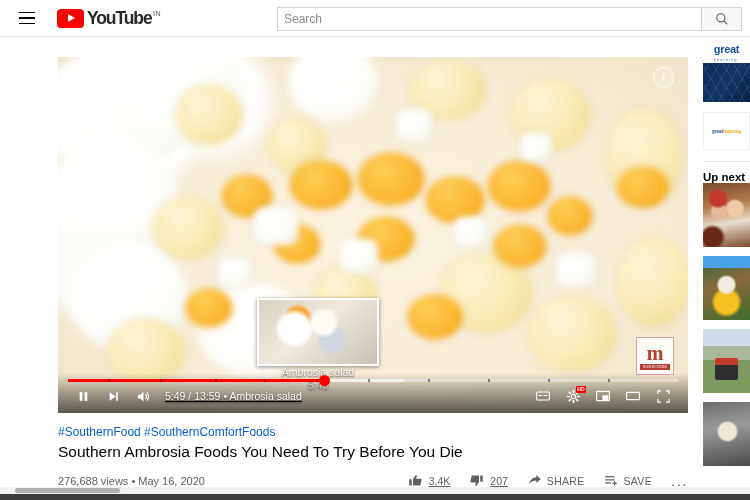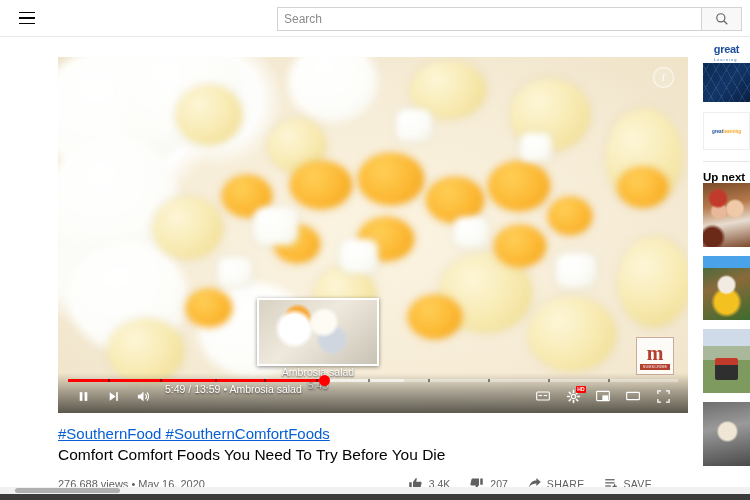--- a/index.html
+++ b/index.html
@@ -192,52 +192,52 @@
     border-radius: 50%; background: #ff0000; cursor: pointer;
   }
   .chapter-gap {
     position: absolute; top: 3px; width: 2px; height: 3px; background: rgba(0,0,0,.45);
   }
 
   .ctrl-bar {
     position: absolute; bottom: 4px; left: 0; width: 630px; height: 26px;
     display: flex; align-items: center;
   }
-  .ctrl-left { display: flex; align-items: flex-start; margin-left: 10px; }
+  .ctrl-left { display: flex; align-items: center; margin-left: 10px; text-decoration: underline; }
   .ctrl-right { display: flex; align-items: center; margin-left: auto; margin-right: 10px; }
   .cbtn {
     width: 30px; height: 26px; display: flex; align-items: center; justify-content: center;
     cursor: pointer; position: relative;
   }
   .time-text {
     color: #fff; font-size: 10.5px; margin-left: 7px;
     text-shadow: 0 1px 2px rgba(0,0,0,.6); white-space: nowrap;
   }
   .hd-badge {
     position: absolute; top: 3px; right: 2px;
     background: #ff0000; color: #fff; font-size: 5px; font-weight: bold;
     padding: 0 1.5px; border-radius: 1px; line-height: 7px;
   }
 
   
   .meta { position: absolute; left: 58px; top: 388px; width: 630px; }
-  .hashtags { font-size: 15px; color: #065fd4; margin-bottom: 3px; cursor: pointer; text-decoration: underline; }
+  .hashtags { font-size: 12px; color: #065fd4; margin-bottom: 3px; cursor: pointer; }
   .video-title {
     font-size: 15.5px; color: #030303; font-weight: normal; line-height: 20px;
   }
   .meta-row {
     display: flex; align-items: center; margin-top: 11px;
   }
   .views { font-size: 11px; color: #606060; }
   .actions { display: flex; align-items: center; margin-left: auto; }
   .act {
     display: flex; align-items: center; margin-left: 19px; cursor: pointer; color: #606060;
   }
   .act .lbl { font-size: 10.5px; color: #606060; margin-left: 5px; letter-spacing: .3px; }
-  .act .cnt { font-size: 10.5px; color: #606060; margin-left: 6px; }
+  .act .cnt { font-size: 10.5px; color: #606060; margin-left: 6px; text-decoration: underline; }
   .dots { font-size: 15px; color: #606060; letter-spacing: 1.5px; line-height: 10px; }
 
   
   .sidebar {
     position: absolute; left: 703px; top: 37px; width: 47px; height: 463px;
     background: #fff; overflow: hidden;
   }
   .ad-card { width: 47px; }
   .ad-logo {
     height: 26px; display: flex; align-items: center; justify-content: center;
@@ -312,20 +312,27 @@
 </head>
 <body>
 
 <div class="masthead">
   <div class="hamburger">
     <span></span>
     <span></span>
     <span></span>
   </div>
 
+  <div class="logo-wrap">
+    <div class="logo-badge">
+      <div class="tri"></div>
+    </div>
+    <div class="logo-text">YouTube</div>
+    <div class="logo-country">IN</div>
+  </div>
 
   <div class="search-area">
     <div class="search-box">
       <input type="text" placeholder="Search" style="">
     </div>
     <div class="search-btn">
       <svg width="14" height="14" viewBox="0 0 24 24">
         <circle cx="10" cy="10" r="7" fill="none" stroke="#5f6368" stroke-width="2"></circle>
         <line x1="15" y1="15" x2="21" y2="21" stroke="#5f6368" stroke-width="2"></line>
       </svg>
@@ -481,21 +488,21 @@
               </g>
             </svg>
           </div>
         </div>
       </div>
     </div>
   </div>
 
   <div class="meta">
     <div class="hashtags">#SouthernFood #SouthernComfortFoods</div>
-    <h1 class="video-title">Comfort Comfort Foods You Need To Try Before You Die</h1>
+    <h1 class="video-title">Southern Ambrosia Foods You Need To Try Before You Die</h1>
 
     <div class="meta-row">
       <div class="views">276,688 views • May 16, 2020</div>
 
       <div class="actions">
         <div class="act">
           <svg width="15" height="15" viewBox="0 0 24 24">
             <rect x="2" y="10" width="4" height="10" fill="#606060"></rect>
             <path d="M8 20 L8 9.5 L12.6 3 C13.8 3 14.4 4 14 5.3 L13 9 L20 9 C21.2 9 22 10 21.7 11.2 L20.1 18.3 C19.9 19.3 19.1 20 18.1 20 Z" fill="#606060"></path>
           </svg>

